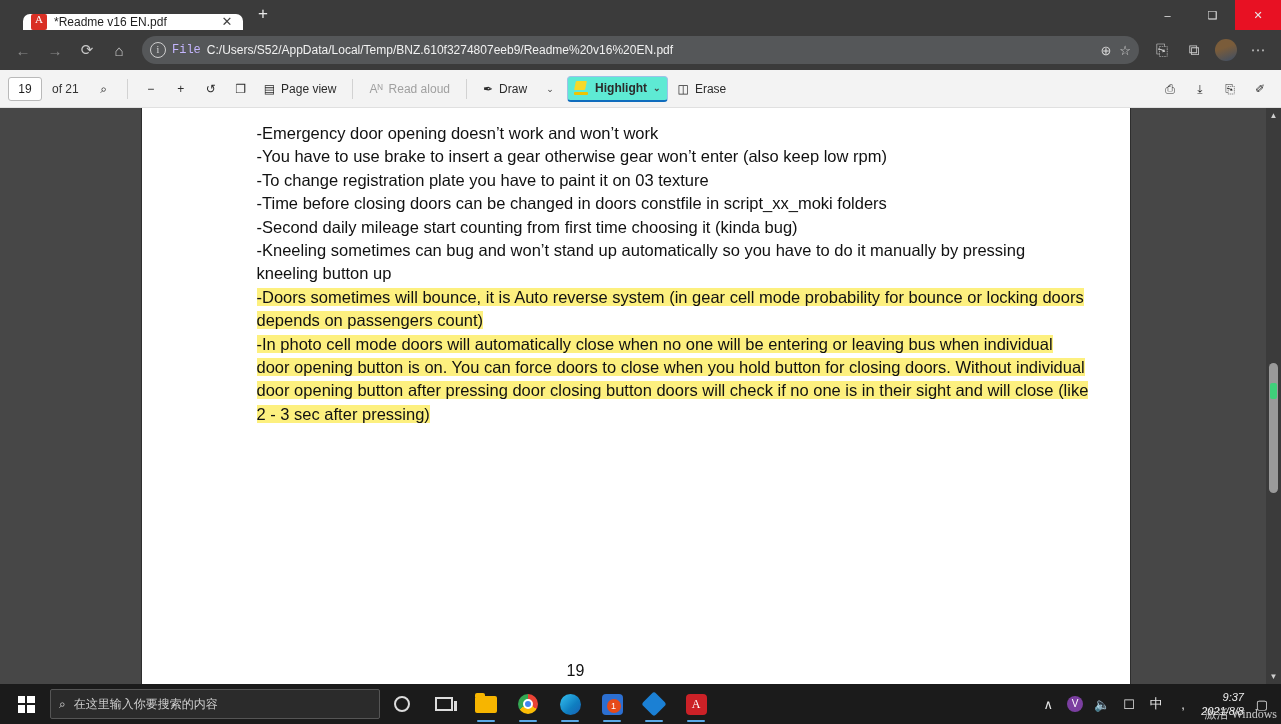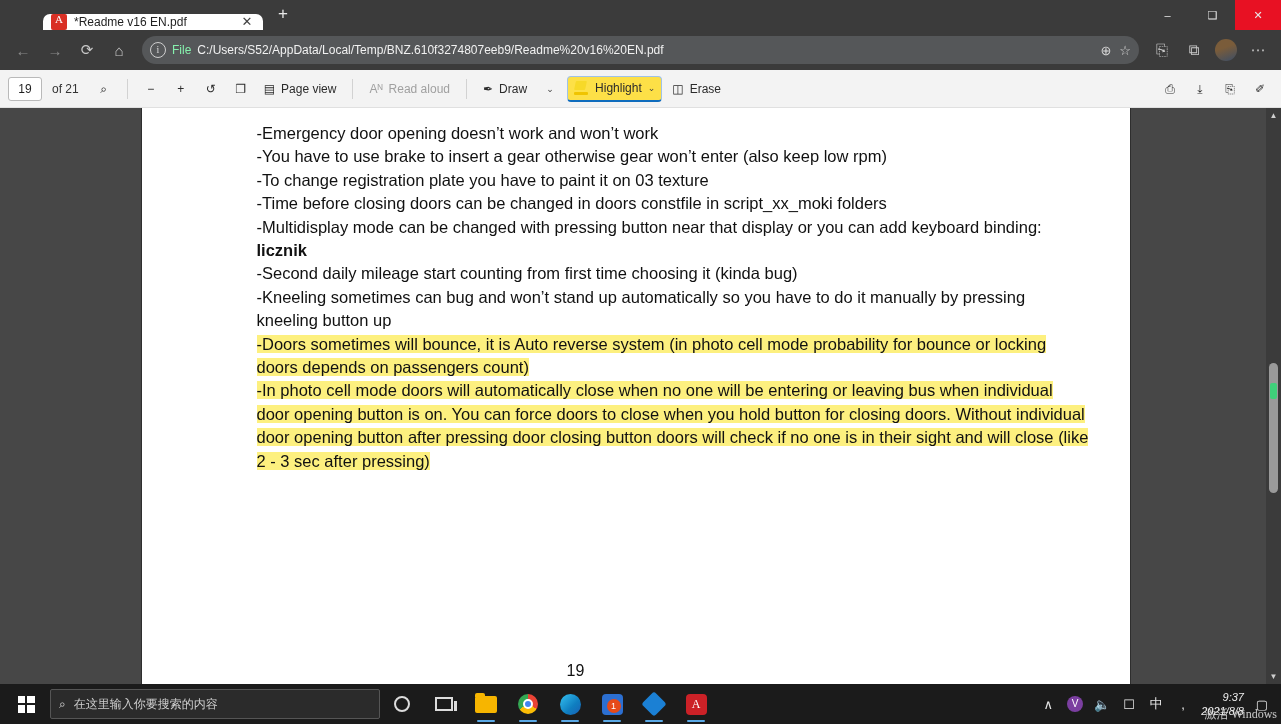--- a/index.html
+++ b/index.html
@@ -30,21 +30,21 @@
   }
   .tab {
     height: 16px;
     min-width: 220px;
     max-width: 240px;
     background: #ffffff;
     border-radius: 7px 7px 0 0;
     display: flex;
     align-items: center;
     padding: 0 8px;
-    margin-left: 37px;
+    margin-left: 17px;
     position: relative;
   }
   .tab-fav {
     width: 16px; height: 16px;
     background: #d93025;
     border-radius: 2px;
     margin-right: 7px;
     flex: 0 0 auto;
     position: relative;
   }
@@ -134,21 +134,21 @@
     width: 16px; height: 16px;
     border: 1px solid #cfcfcf;
     border-radius: 50%;
     font-size: 10px;
     line-height: 14px;
     text-align: center;
     color: #dcdcdc;
     flex: 0 0 auto;
     font-family: "Liberation Serif", serif;
   }
-  .omnibox .scheme { color: #86efac; flex: 0 0 auto; }
+  .omnibox .scheme { color: #c4b5fd; flex: 0 0 auto; font-family: Liberation Mono, monospace; }
   .omnibox .url {
     color: #f1f1f1;
     white-space: nowrap;
     overflow: hidden;
     text-overflow: ellipsis;
     flex: 1 1 auto;
   }
   .omnibox .trail { display: flex; gap: 8px; align-items: center; flex: 0 0 auto; }
   .omni-icon { color: #d8d8d8; font-size: 13px; }
   .prof-avatar {
@@ -191,23 +191,24 @@
     border-radius: 4px;
     font-size: 12px;
   }
   .tbtn.dim { color: #a0a0a0; }
   .sep {
     width: 1px; height: 20px;
     background: #d2d2d2;
     margin: 0 6px;
   }
   .tbtn.active {
-    background: #fde047;
+    background: #5eead4;
     border: 1px solid #9fc2e8;
     border-bottom: 2px solid #0f6cbd;
+    font-weight: bold;
   }
   .spacer { flex: 1 1 auto; }
   .hl-icon {
     width: 15px; height: 14px;
     position: relative;
     display: inline-block;
   }
   .hl-icon::before {
     content: "";
     position: absolute;
@@ -566,24 +567,23 @@
   </div>
 
   <div class="docarea">
     <div class="page">
       <div class="clip-top"></div>
       <div class="page-inner">
         <p class="para">-Emergency door opening doesn’t work and won’t work</p>
         <p class="para">-You have to use brake to insert a gear otherwise gear won’t enter (also keep low rpm)</p>
         <p class="para">-To change registration plate you have to paint it on 03 texture</p>
         <p class="para">-Time before closing doors can be changed in doors constfile in script_xx_moki folders</p>
-        <p class="para">-Multidisplay mode can be changed with pressing button near that display or you can add keyboard binding: <span class="bold">licznik</span></p>
         <p class="para">-Second daily mileage start counting from first time choosing it (kinda bug)</p>
         <p class="para">-Kneeling sometimes can bug and won’t stand up automatically so you have to do it manually by pressing kneeling button up</p>
-        <p class="para"><span class="hl">-Doors sometimes will bounce, it is Auto reverse system (in photo cell mode probability for bounce or locking doors depends on passengers count)</span></p>
+        <p class="para"><span class="hl">-Doors sometimes will bounce, it is Auto reverse system (in gear cell mode probability for bounce or locking doors depends on passengers count)</span></p>
         <p class="para"><span class="hl">-In photo cell mode doors will automatically close when no one will be entering or leaving bus when individual door opening button is on. You can force doors to close when you hold button for closing doors. Without individual door opening button after pressing door closing button doors will check if no one is in their sight and will close (like 2 - 3 sec after pressing)</span></p>
       </div>
       <div class="pagenum">19</div>
     </div>
 
     <div class="scrollbar">
       <div class="sb-arrow">▲</div>
       <div class="sb-thumb" style="top:255px;height:130px;"></div>
       <div class="sb-mark" style="top:275px;"></div>
       <div class="sb-arrow" style="position:absolute;bottom:0;width:15px;">▼</div>

